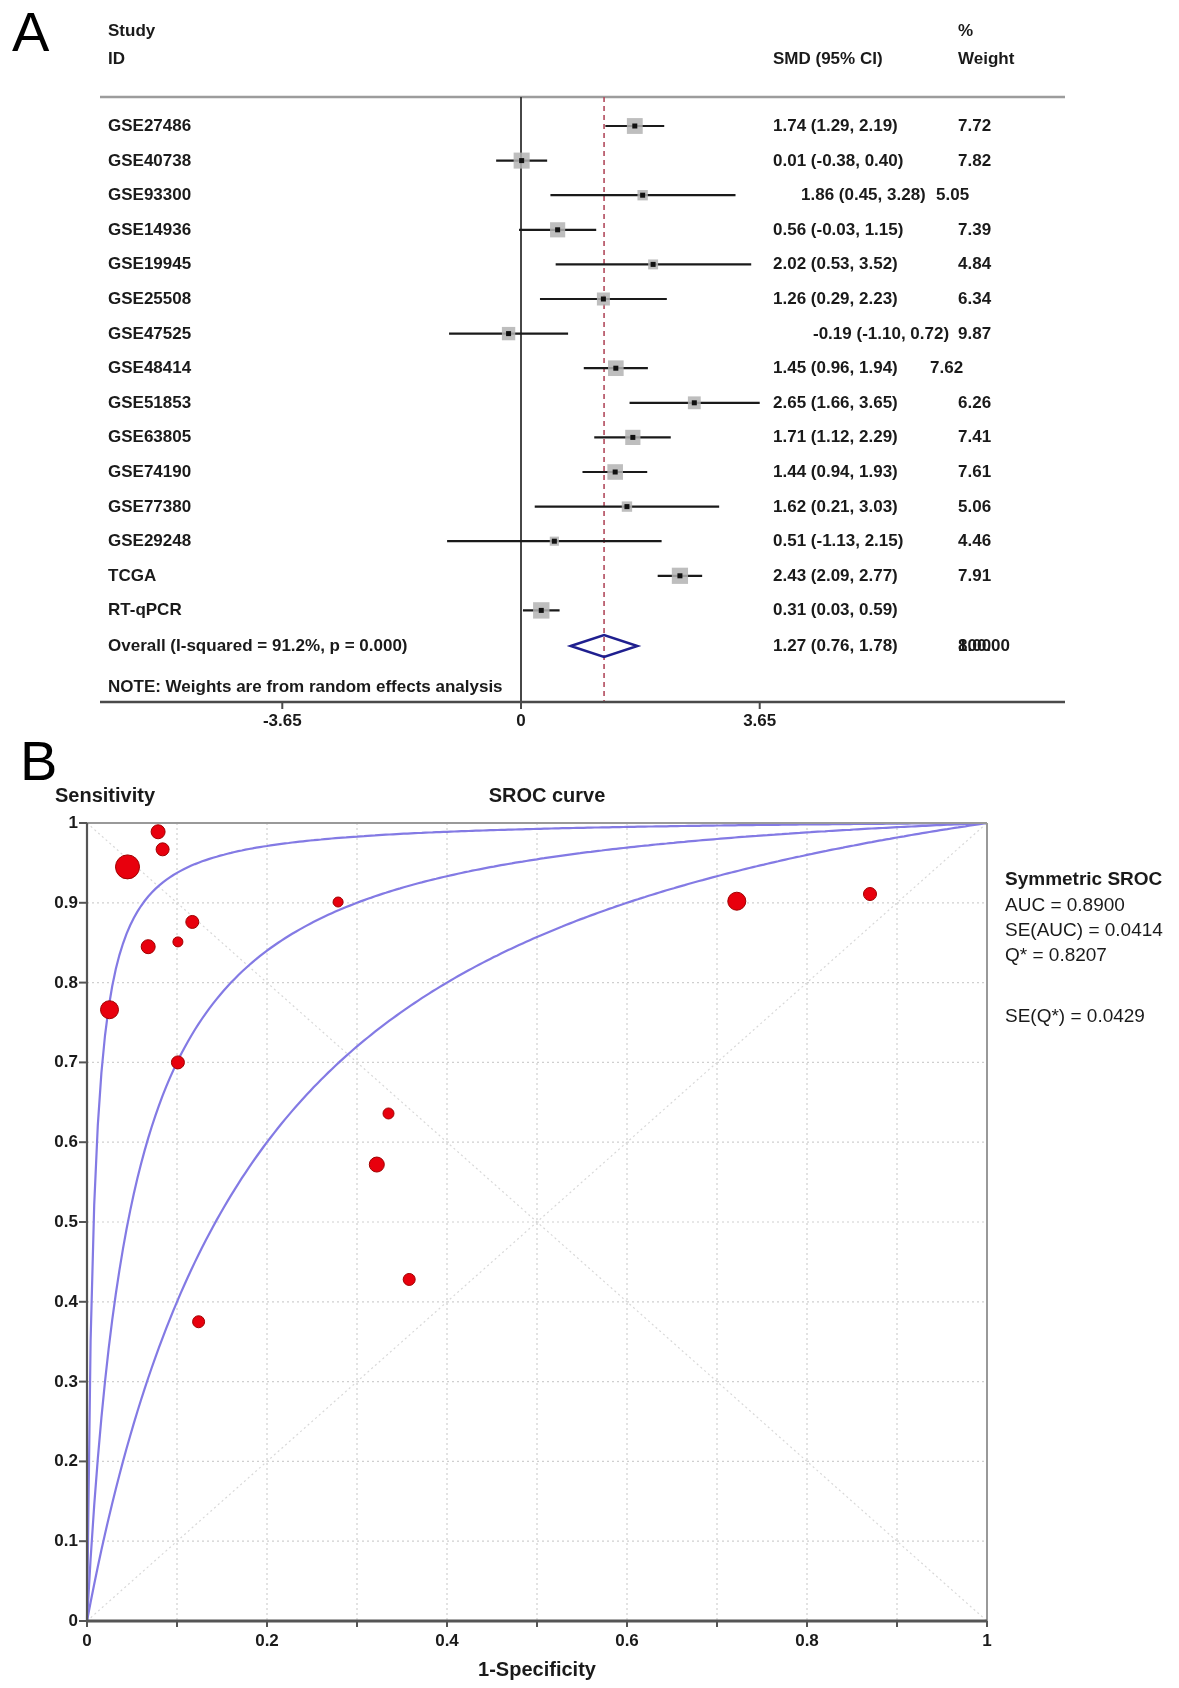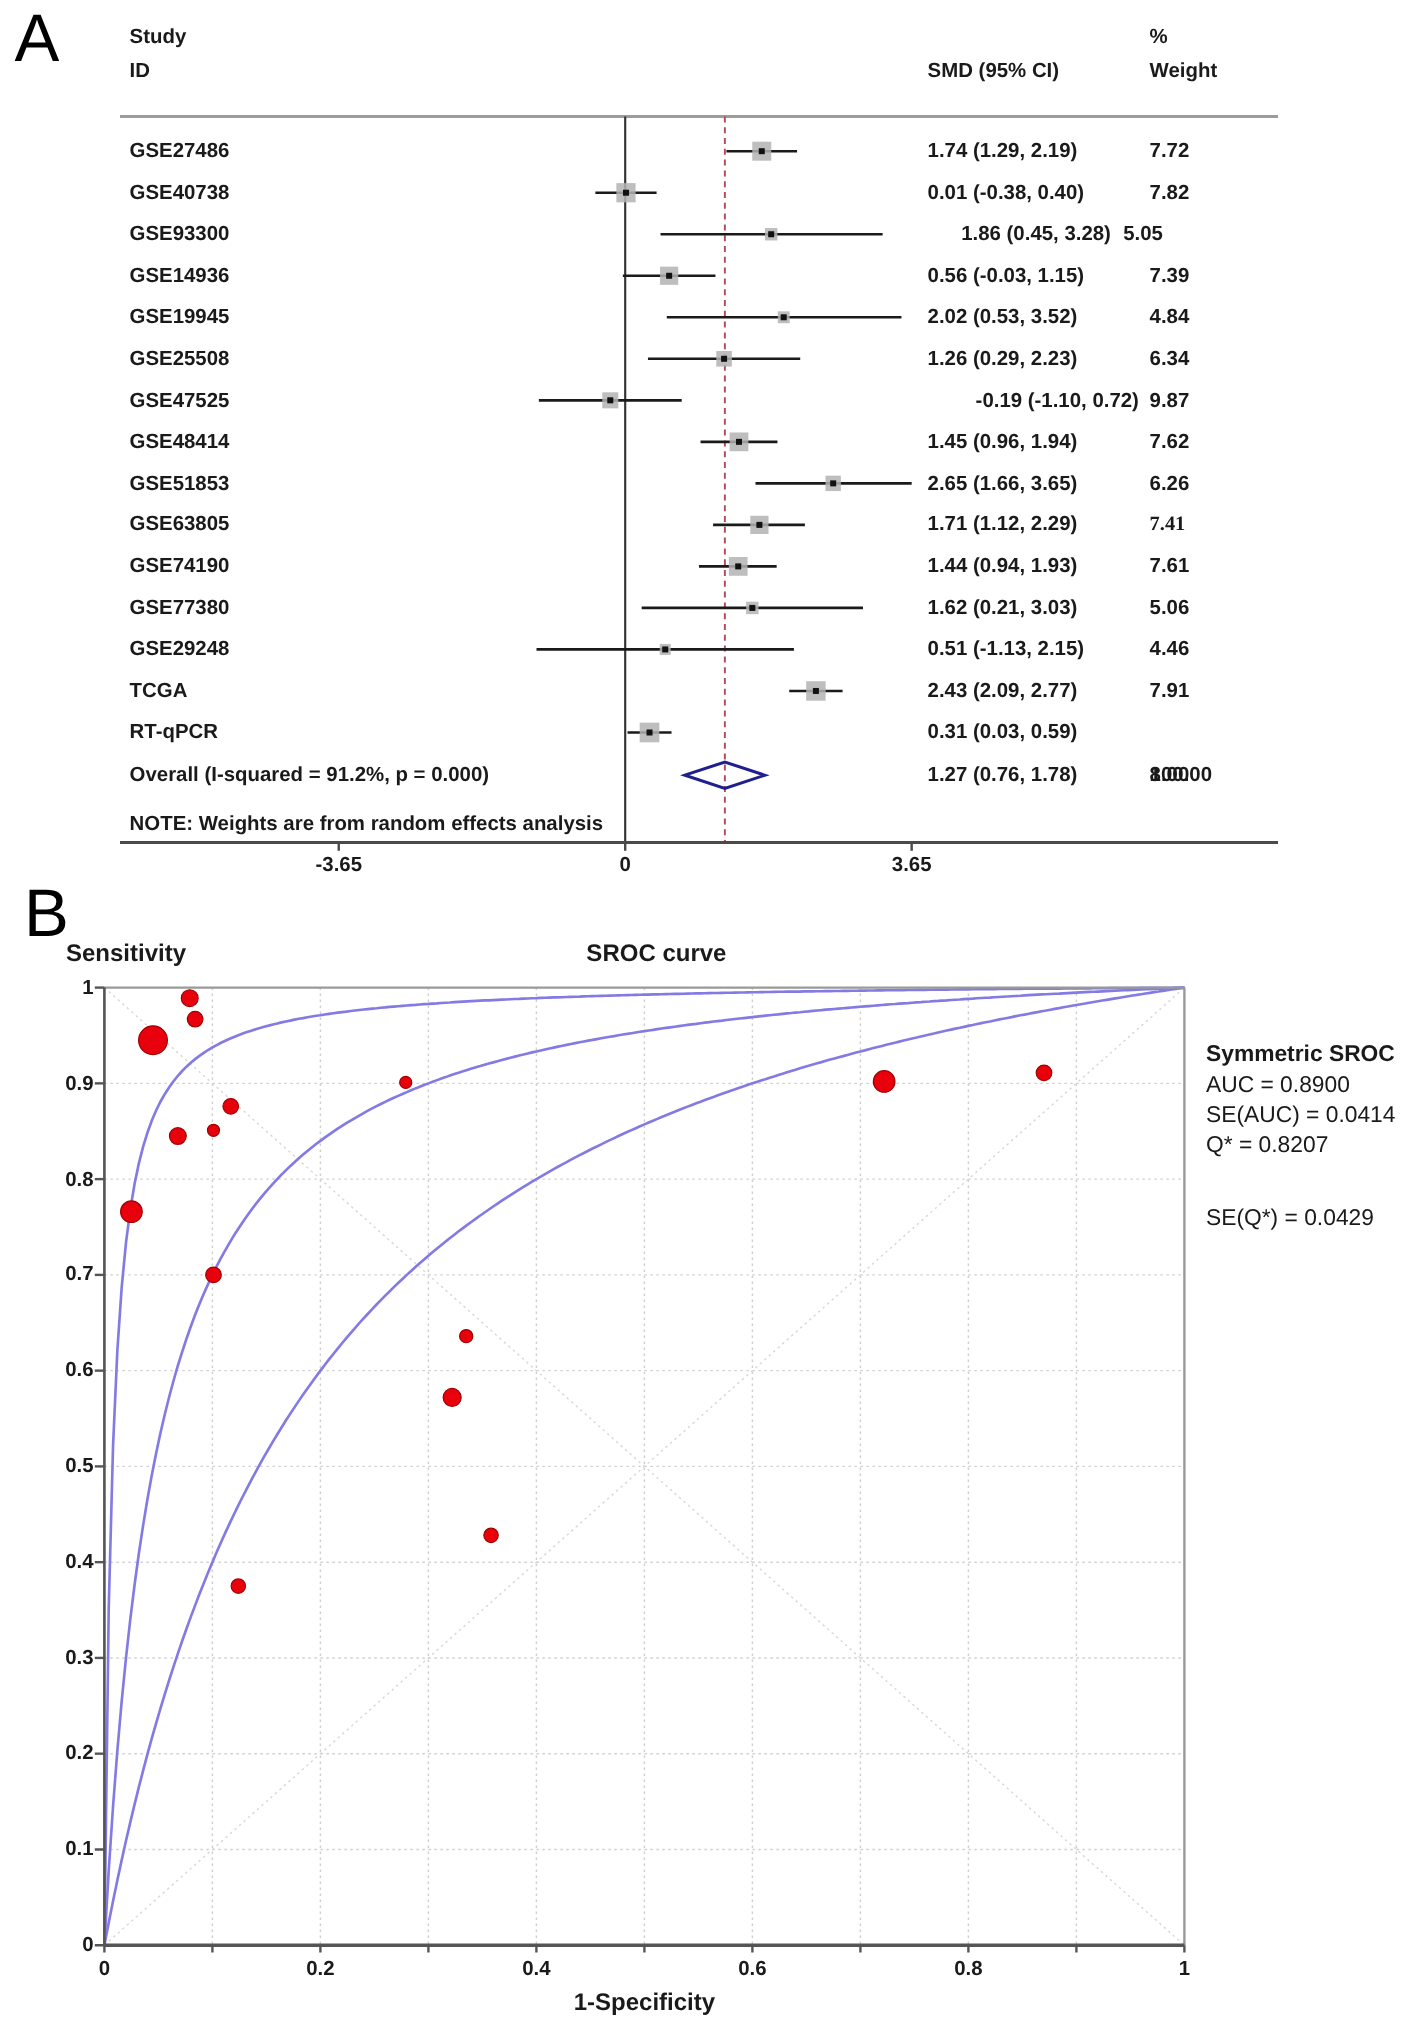--- a/index.html
+++ b/index.html
@@ -204,27 +204,27 @@
 <div class="t b f17" style="left:773px;top:253.39999999999998px;">2.02 (0.53, 3.52)</div>
 <div class="t b f17" style="left:958px;top:253.39999999999998px;">4.84</div>
 <div class="t b f17" style="left:108px;top:288px;">GSE25508</div>
 <div class="t b f17" style="left:773px;top:288px;">1.26 (0.29, 2.23)</div>
 <div class="t b f17" style="left:958px;top:288px;">6.34</div>
 <div class="t b f17" style="left:108px;top:322.6px;">GSE47525</div>
 <div class="t b f17" style="left:773px;top:322.6px;margin-left:40px;">-0.19 (-1.10, 0.72)</div>
 <div class="t b f17" style="left:958px;top:322.6px;">9.87</div>
 <div class="t b f17" style="left:108px;top:357.20000000000005px;">GSE48414</div>
 <div class="t b f17" style="left:773px;top:357.20000000000005px;">1.45 (0.96, 1.94)</div>
-<div class="t b f17" style="left:958px;top:357.20000000000005px;text-align:center;">7.62</div>
+<div class="t b f17" style="left:930px;top:357.20000000000005px;text-align:center;">7.62</div>
 <div class="t b f17" style="left:108px;top:391.8px;">GSE51853</div>
 <div class="t b f17" style="left:773px;top:391.8px;">2.65 (1.66, 3.65)</div>
 <div class="t b f17" style="left:958px;top:391.8px;">6.26</div>
 <div class="t b f17" style="left:108px;top:426.40000000000003px;">GSE63805</div>
 <div class="t b f17" style="left:773px;top:426.40000000000003px;">1.71 (1.12, 2.29)</div>
-<div class="t b f17" style="left:958px;top:426.40000000000003px;font-family:Liberation Serif, serif;">7.41</div>
+<div class="t b f17" style="left:958px;top:426.40000000000003px;">7.41</div>
 <div class="t b f17" style="left:108px;top:461px;">GSE74190</div>
 <div class="t b f17" style="left:773px;top:461px;">1.44 (0.94, 1.93)</div>
 <div class="t b f17" style="left:958px;top:461px;">7.61</div>
 <div class="t b f17" style="left:108px;top:495.6px;">GSE77380</div>
 <div class="t b f17" style="left:773px;top:495.6px;">1.62 (0.21, 3.03)</div>
 <div class="t b f17" style="left:958px;top:495.6px;">5.06</div>
 <div class="t b f17" style="left:108px;top:530.2px;">GSE29248</div>
 <div class="t b f17" style="left:773px;top:530.2px;">0.51 (-1.13, 2.15)</div>
 <div class="t b f17" style="left:958px;top:530.2px;">4.46</div>
 <div class="t b f17" style="left:108px;top:564.8px;">TCGA</div>

